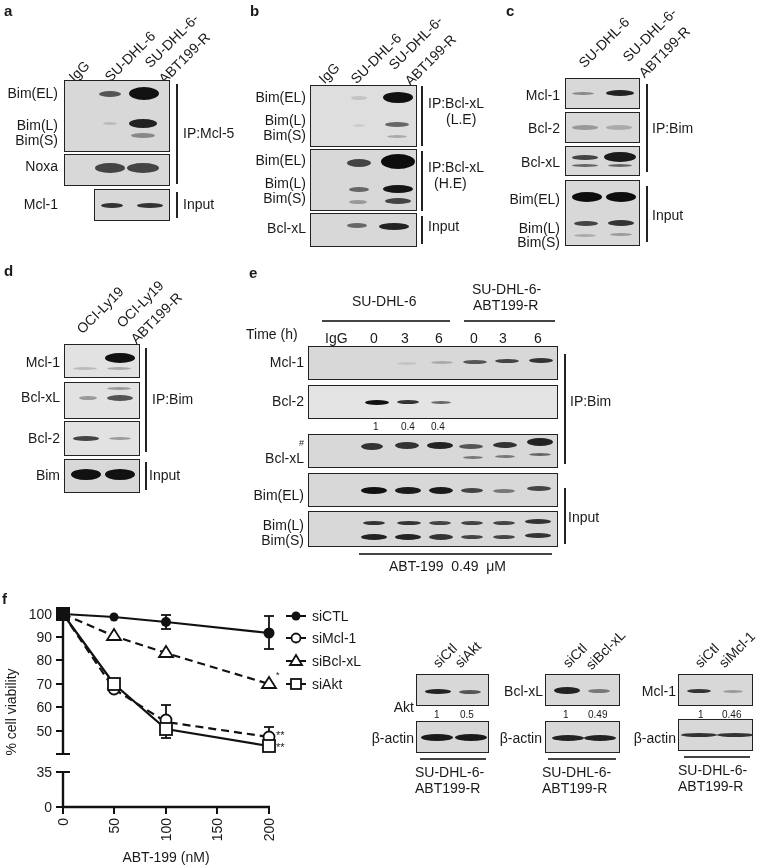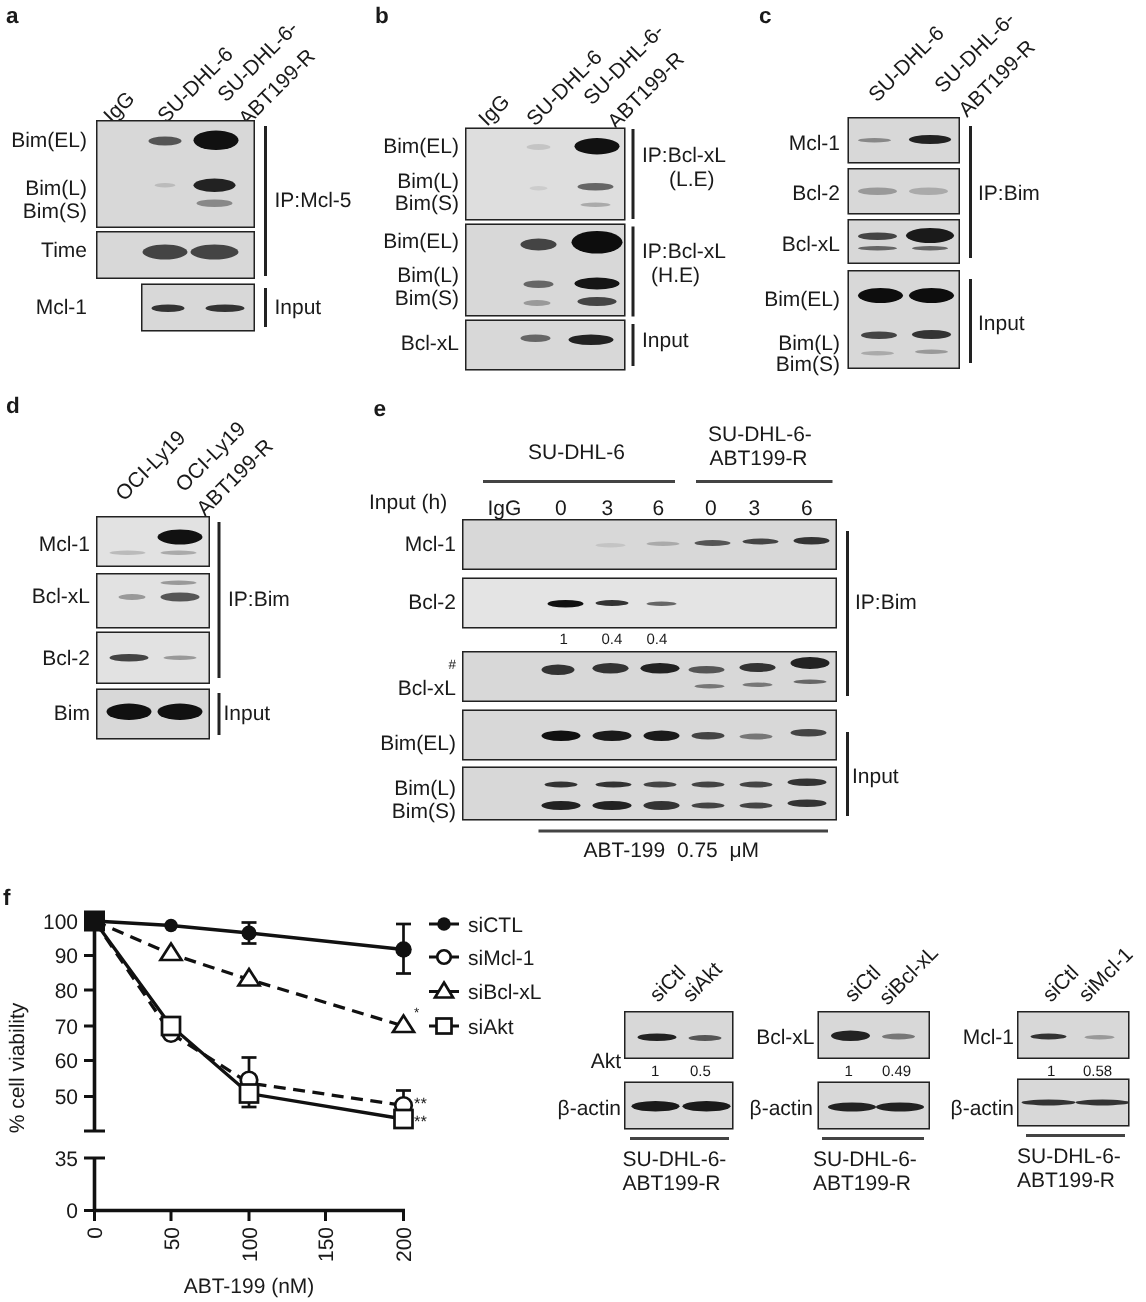--- a/index.html
+++ b/index.html
@@ -23,21 +23,21 @@
 <div>
   <div class="abs plabel" style="left:4px;top:2px;">a</div>
   <div class="abs rot" style="left:76px;top:70px;">IgG</div>
   <div class="abs rot" style="left:112px;top:70px;">SU-DHL-6</div>
   <div class="abs rot" style="left:152px;top:56px;">SU-DHL-6-</div>
   <div class="abs rot" style="left:166px;top:72px;">ABT199-R</div>
 
   <div class="abs lbl rt" style="left:0;width:58px;top:86px;">Bim(EL)</div>
   <div class="abs lbl rt" style="left:0;width:58px;top:118px;">Bim(L)</div>
   <div class="abs lbl rt" style="left:0;width:58px;top:133px;">Bim(S)</div>
-  <div class="abs lbl rt" style="left:0;width:58px;top:159px;">Time</div>
+  <div class="abs lbl rt" style="left:0;width:58px;top:159px;">Noxa</div>
   <div class="abs lbl rt" style="left:0;width:58px;top:197px;">Mcl-1</div>
 
   <div class="blot" style="left:64px;top:80px;width:106px;height:72px;">
     <div class="band" style="left:34px;top:10px;width:22px;height:6px;background:#555;"></div>
     <div class="band" style="left:64px;top:6px;width:30px;height:13px;background:#111;"></div>
     <div class="band" style="left:38px;top:41px;width:14px;height:3px;background:#bbb;"></div>
     <div class="band" style="left:64px;top:38px;width:28px;height:9px;background:#222;"></div>
     <div class="band" style="left:66px;top:52px;width:24px;height:5px;background:#888;"></div>
   </div>
   <div class="blot" style="left:64px;top:154px;width:106px;height:32px;">
@@ -176,21 +176,21 @@
 </div>
 
 <div>
   <div class="abs plabel" style="left:249px;top:264px;">e</div>
   <div class="abs lbl" style="left:352px;top:294px;">SU-DHL-6</div>
   <div class="hbar" style="left:322px;top:320px;width:128px;"></div>
   <div class="abs lbl" style="left:472px;top:282px;">SU-DHL-6-</div>
   <div class="abs lbl" style="left:473px;top:298px;">ABT199-R</div>
   <div class="hbar" style="left:464px;top:320px;width:91px;"></div>
 
-  <div class="abs lbl" style="left:246px;top:327px;">Input (h)</div>
+  <div class="abs lbl" style="left:246px;top:327px;">Time (h)</div>
   <div class="abs lbl" style="left:325px;top:331px;">IgG</div>
   <div class="abs lbl" style="left:370px;top:331px;">0</div>
   <div class="abs lbl" style="left:401px;top:331px;">3</div>
   <div class="abs lbl" style="left:435px;top:331px;">6</div>
   <div class="abs lbl" style="left:470px;top:331px;">0</div>
   <div class="abs lbl" style="left:499px;top:331px;">3</div>
   <div class="abs lbl" style="left:534px;top:331px;">6</div>
 
   <div class="abs lbl rt" style="left:240px;width:64px;top:355px;">Mcl-1</div>
   <div class="abs lbl rt" style="left:240px;width:64px;top:394px;">Bcl-2</div>
@@ -249,21 +249,21 @@
     <div class="band" style="left:184px;top:23px;width:22px;height:4px;background:#444;"></div>
     <div class="band" style="left:216px;top:21px;width:26px;height:5px;background:#333;"></div>
   </div>
 
   <div class="vbar" style="left:564px;top:354px;height:110px;"></div>
   <div class="abs lbl" style="left:570px;top:394px;">IP:Bim</div>
   <div class="vbar" style="left:564px;top:488px;height:56px;"></div>
   <div class="abs lbl" style="left:568px;top:510px;">Input</div>
 
   <div class="hbar" style="left:359px;top:553px;width:193px;"></div>
-  <div class="abs lbl" style="left:389px;top:559px;white-space:pre;">ABT-199  0.75  μM</div>
+  <div class="abs lbl" style="left:389px;top:559px;white-space:pre;">ABT-199  0.49  μM</div>
 </div>
 
 <div>
   <div class="abs plabel" style="left:2px;top:590px;">f</div>
   <svg class="abs" style="left:0;top:590px;" width="340" height="278">
 
     <text x="16" y="122" transform="rotate(-90 16 122)" font-size="14" text-anchor="middle" fill="#1a1a1a">% cell viability</text>
 
     <line x1="63" y1="23" x2="63" y2="164" stroke="#111" stroke-width="2.4"></line>
     <line x1="56" y1="164" x2="70" y2="164" stroke="#111" stroke-width="2"></line>
@@ -406,21 +406,21 @@
   <div class="abs lbl" style="left:542px;top:781px;">ABT199-R</div>
 
   <div class="abs rot" style="left:702px;top:656px;">siCtl</div>
   <div class="abs rot" style="left:726px;top:656px;">siMcl-1</div>
   <div class="abs lbl rt" style="left:636px;width:40px;top:684px;">Mcl-1</div>
   <div class="blot" style="left:678px;top:674px;width:75px;height:32px;">
     <div class="band" style="left:8px;top:14px;width:24px;height:4px;background:#333;"></div>
     <div class="band" style="left:44px;top:15px;width:20px;height:3px;background:#999;"></div>
   </div>
   <div class="abs num" style="left:698px;top:710px;">1</div>
-  <div class="abs num" style="left:722px;top:710px;">0.58</div>
+  <div class="abs num" style="left:722px;top:710px;">0.46</div>
   <div class="abs lbl rt" style="left:622px;width:54px;top:731px;">β-actin</div>
   <div class="blot" style="left:678px;top:719px;width:75px;height:32px;">
     <div class="band" style="left:2px;top:13px;width:36px;height:4px;background:#333;"></div>
     <div class="band" style="left:38px;top:13px;width:36px;height:4px;background:#333;"></div>
   </div>
   <div class="hbar" style="left:684px;top:756px;width:66px;"></div>
   <div class="abs lbl" style="left:678px;top:763px;">SU-DHL-6-</div>
   <div class="abs lbl" style="left:678px;top:779px;">ABT199-R</div>
 </div>
 

